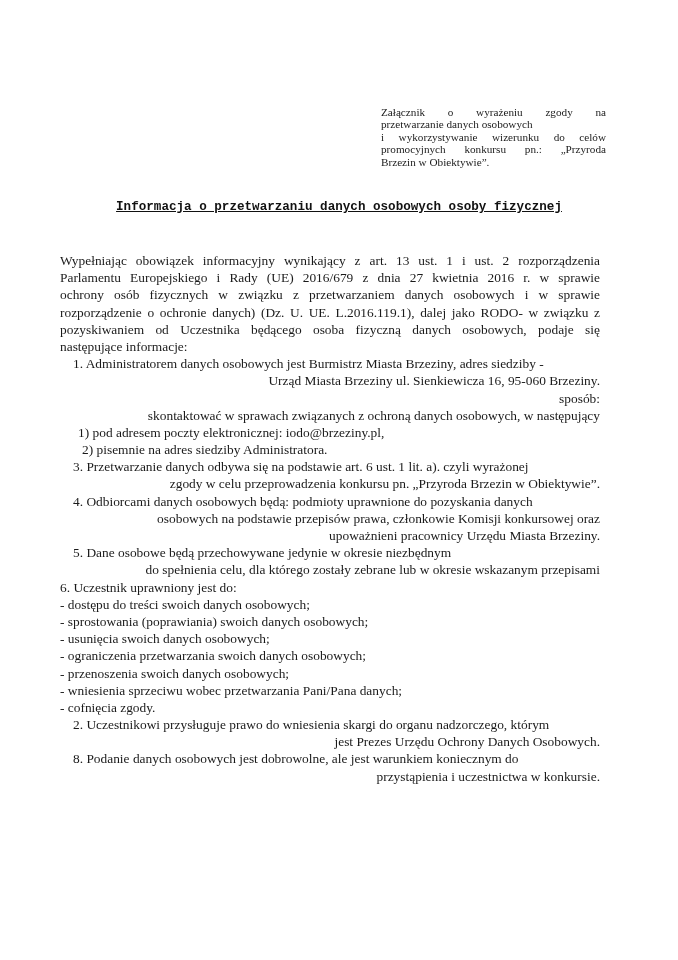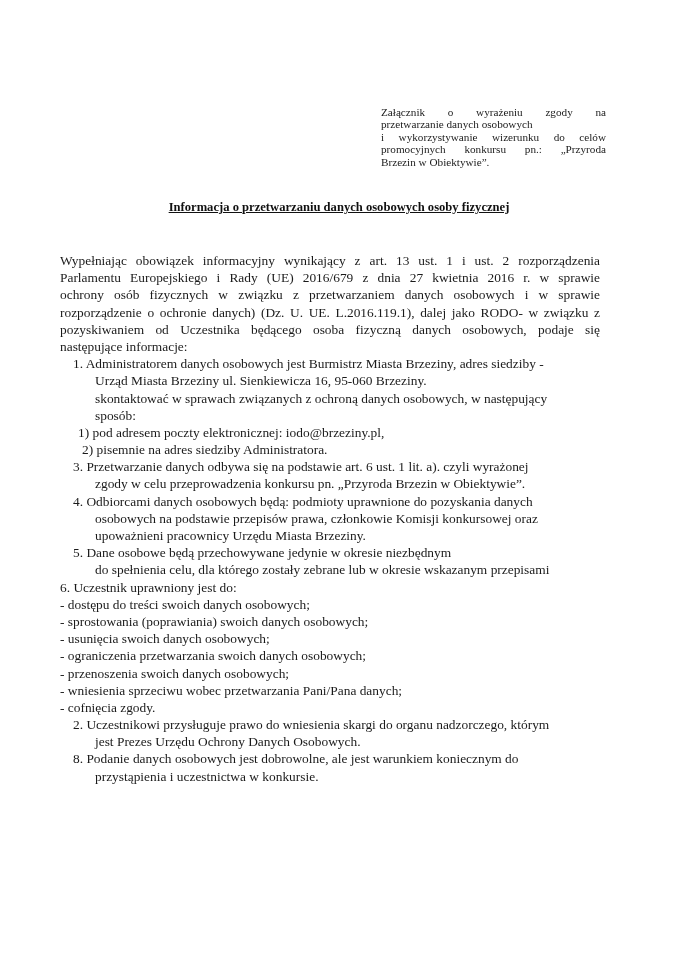--- a/index.html
+++ b/index.html
@@ -8,28 +8,28 @@
       font-family: "Liberation Serif", serif; color: #1a1a1a;
     }
     .page { position: absolute; left: 0; top: 0; width: 678px; height: 960px; margin-top: 40px; }
     .attach {
       position: absolute; left: 381px; top: 66px; width: 225px;
       font-size: 11.2px; line-height: 12.4px; text-align: justify;
     }
     .attach div { white-space: nowrap; }
     .title {
       position: absolute; left: 0; top: 160px; width: 678px; text-align: center;
-      font-family: Liberation Serif, serif; font-weight: bold; font-size: 12.6px;
+      font-family: Liberation Mono, monospace; font-weight: bold; font-size: 12.6px;
       text-decoration: underline; color: #111;
     }
     .body { position: absolute; left: 60px; top: 212px; width: 540px; font-size: 13.4px; line-height: 17.2px; }
     .line { position: relative; white-space: nowrap; height: 17.2px; }
     .just { text-align: justify; text-align-last: justify; white-space: normal; }
     .n1 { padding-left: 13px; }
-    .n1c { padding-left: 35px; }
+    .n1c { padding-left: 35px; text-align: right; }
     .dash { padding-left: 0; }
   </style>
 </head>
 <body>
 
 <div class="page">
 
   <div class="attach">
     <div class="just">Załącznik o wyrażeniu zgody na</div>
     <div>przetwarzanie danych osobowych</div>
@@ -49,22 +49,22 @@
       <div class="line just">pozyskiwaniem od Uczestnika będącego osoba fizyczną danych osobowych, podaje się</div>
       <div class="line">następujące informacje:</div>
     </div>
 
     <div>
       <div class="line n1">1.  Administratorem danych osobowych jest Burmistrz Miasta Brzeziny, adres siedziby -</div>
       <div class="line n1c">Urząd Miasta Brzeziny ul. Sienkiewicza 16, 95-060 Brzeziny.</div>
     </div>
 
     <div>
+      <div class="line n1c">sposób:</div>
       <div class="line n1c">skontaktować w sprawach związanych z ochroną danych osobowych, w następujący</div>
-      <div class="line n1c">sposób:</div>
       <div class="line" style="padding-left:18px">1) pod adresem poczty elektronicznej: iodo@brzeziny.pl,</div>
       <div class="line" style="padding-left:22px">2) pisemnie na adres siedziby Administratora.</div>
     </div>
 
     <div>
       <div class="line n1">3.  Przetwarzanie danych odbywa się na podstawie art. 6 ust. 1 lit. a). czyli wyrażonej</div>
       <div class="line n1c">zgody w celu przeprowadzenia konkursu pn.  „Przyroda Brzezin  w Obiektywie”.</div>
     </div>
 
     <div>

